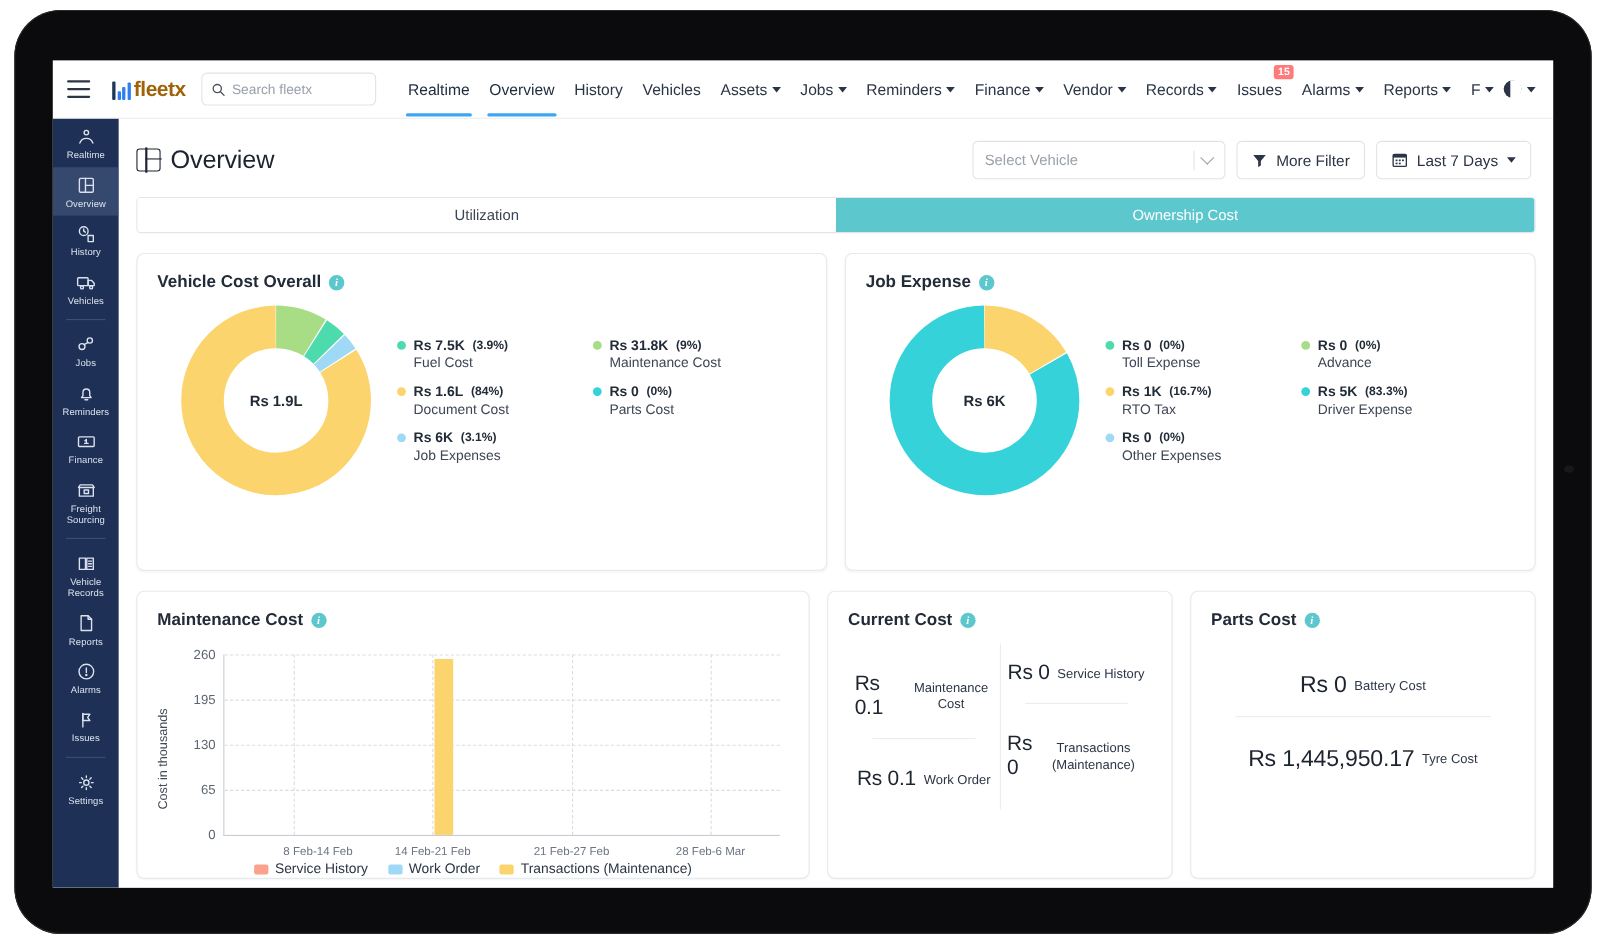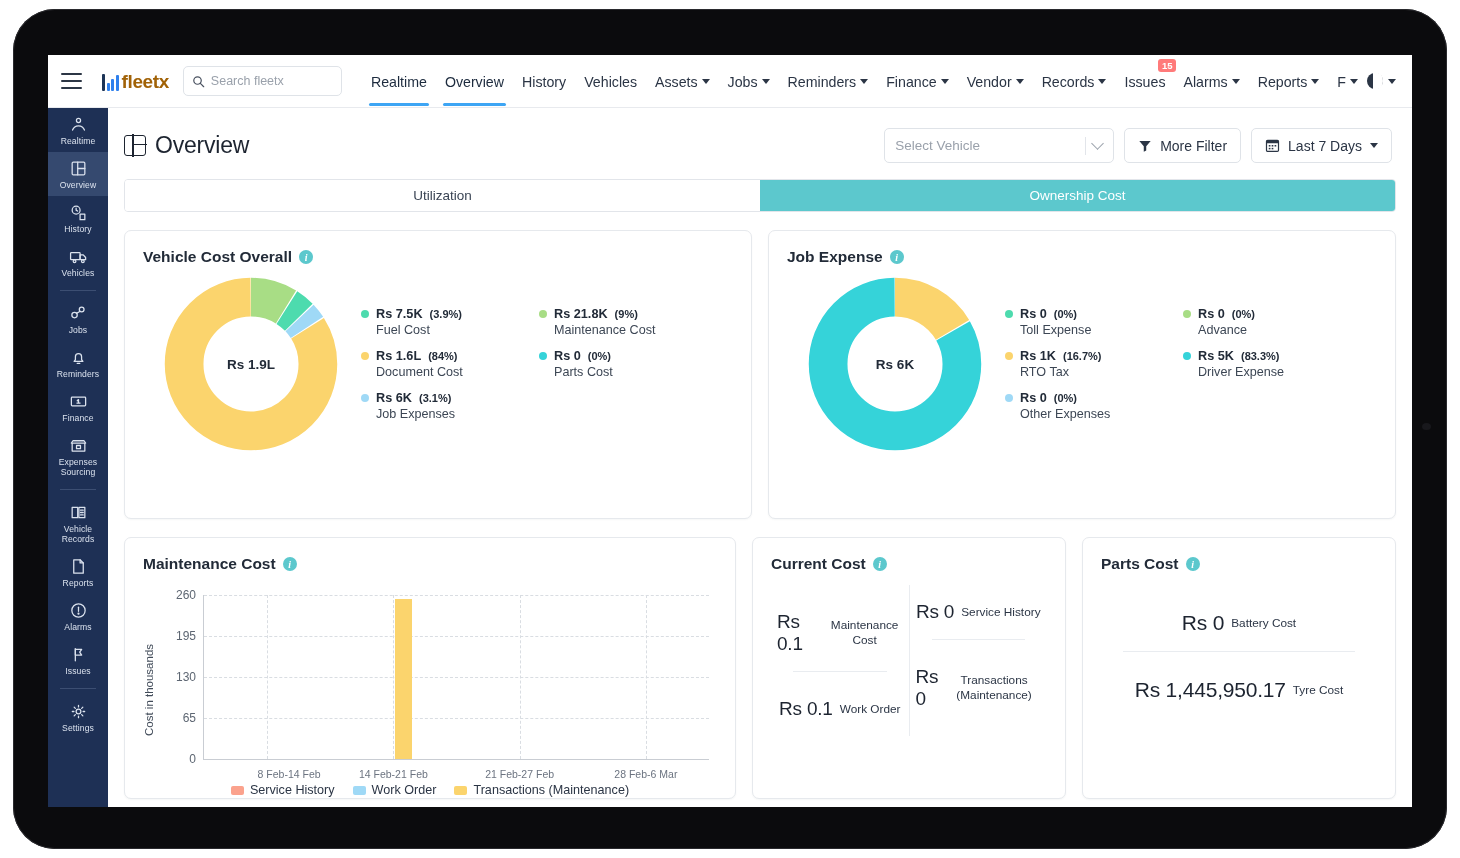--- a/index.html
+++ b/index.html
@@ -380,21 +380,21 @@
       </div>
 
       <div class="side-item">
         <span class="sicon">
             <svg viewBox="0 0 24 24">
           <path d="M4 9h16v10H4z"></path>
               <path d="M3 9l2-3h14l2 3"></path>
               <rect x="9.5" y="12" width="5" height="4"></rect>
         </svg>
           </span>
-        <span class="side-label">Expenses Sourcing</span>
+        <span class="side-label">Freight Sourcing</span>
       </div>
 
       <div class="side-sep"></div>
 
       <div class="side-item">
         <span class="sicon">
             <svg viewBox="0 0 24 24">
           <path d="M4 5.5h7v13H4z"></path>
               <path d="M12.5 5.5h7.5v13h-7.5z"></path>
               <path d="M14.5 9h3.5M14.5 12h3.5M14.5 15h3.5"></path>
@@ -536,21 +536,21 @@
                     <span>Rs 6K</span>
                     <span class="lpct">(3.1%)</span>
                     </div>
                   <div class="ll">Job Expenses</div>
                 </div>
               </div>
               <div class="legend-col">
                 <div class="legend-item">
                   <div class="lv">
                       <span class="dot" style="background:#a8dd85"></span>
-                    <span>Rs 21.8K</span>
+                    <span>Rs 31.8K</span>
                     <span class="lpct">(9%)</span>
                     </div>
                   <div class="ll">Maintenance Cost</div>
                 </div>
                 <div class="legend-item">
                   <div class="lv">
                       <span class="dot" style="background:#35d3d9"></span>
                     <span>Rs 0</span>
                     <span class="lpct">(0%)</span>
                     </div>

